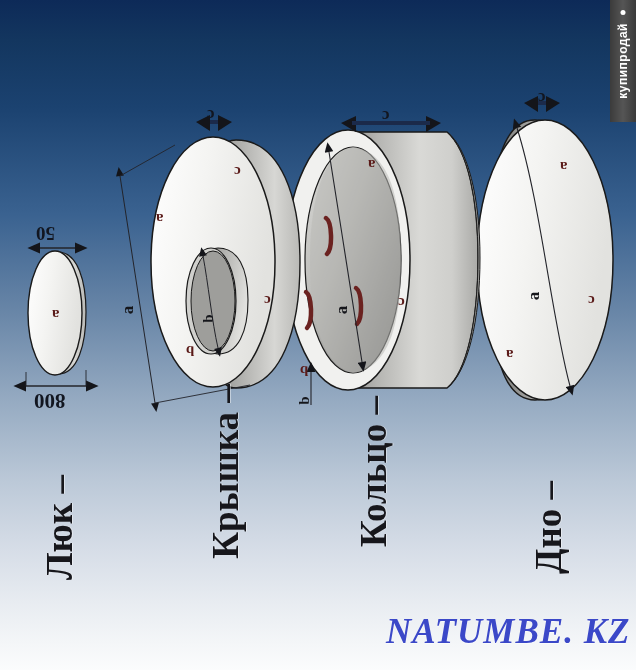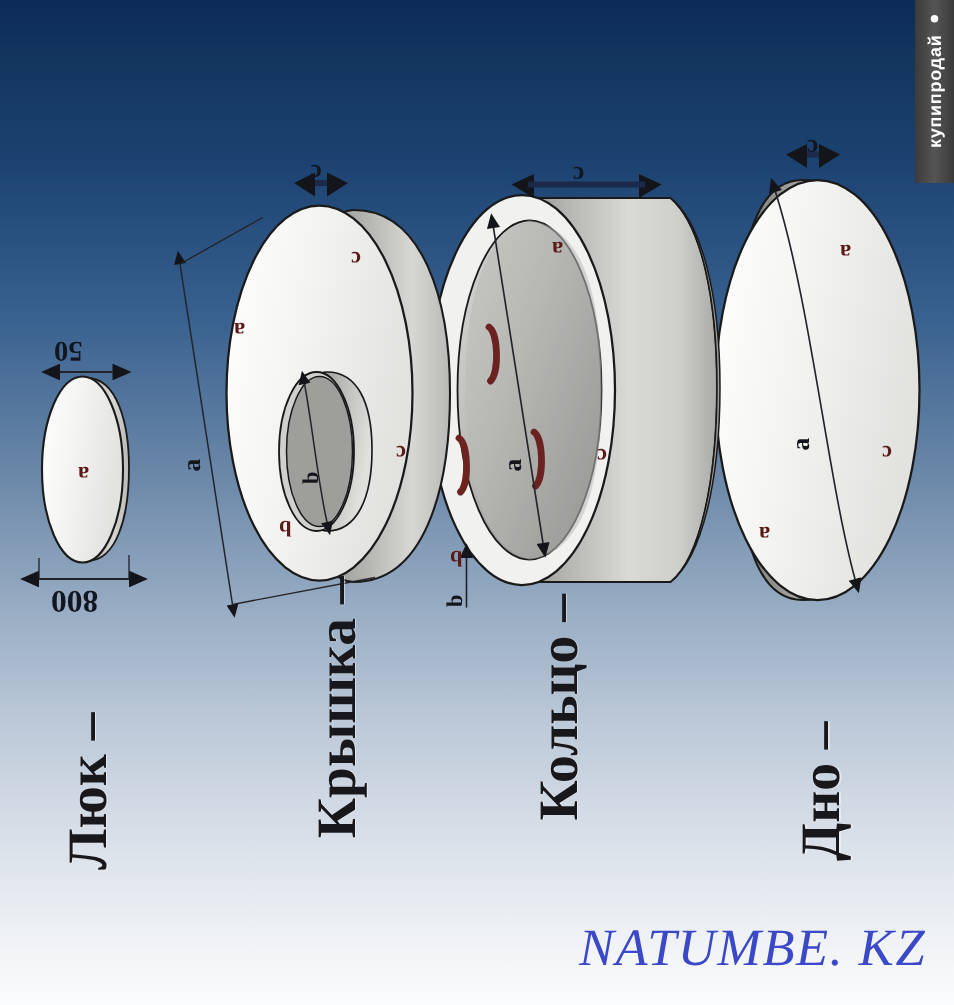--- a/index.html
+++ b/index.html
@@ -39,21 +39,21 @@
     white-space:nowrap;
   }
   #wm-side .dot{
     position:absolute;top:10px;left:50%;
     transform:translateX(-50%);
     width:5px;height:5px;border-radius:50%;background:#fff;
   }
   #wm-bottom{
     position:absolute;left:386px;top:612px;
     font-family:"Liberation Serif",serif;
-    font-style:italic;font-weight:400;
+    font-style:italic;font-weight:700;
     font-size:35px;letter-spacing:1px;
     color:#3b48c8;
     text-shadow:0 1px 1px rgba(255,255,255,.7);
     white-space:nowrap;
   }
 
   
   .rot90{transform:rotate(-90deg);transform-origin:center center;white-space:nowrap;}
   .rot180{transform:rotate(180deg);white-space:nowrap;}
 

